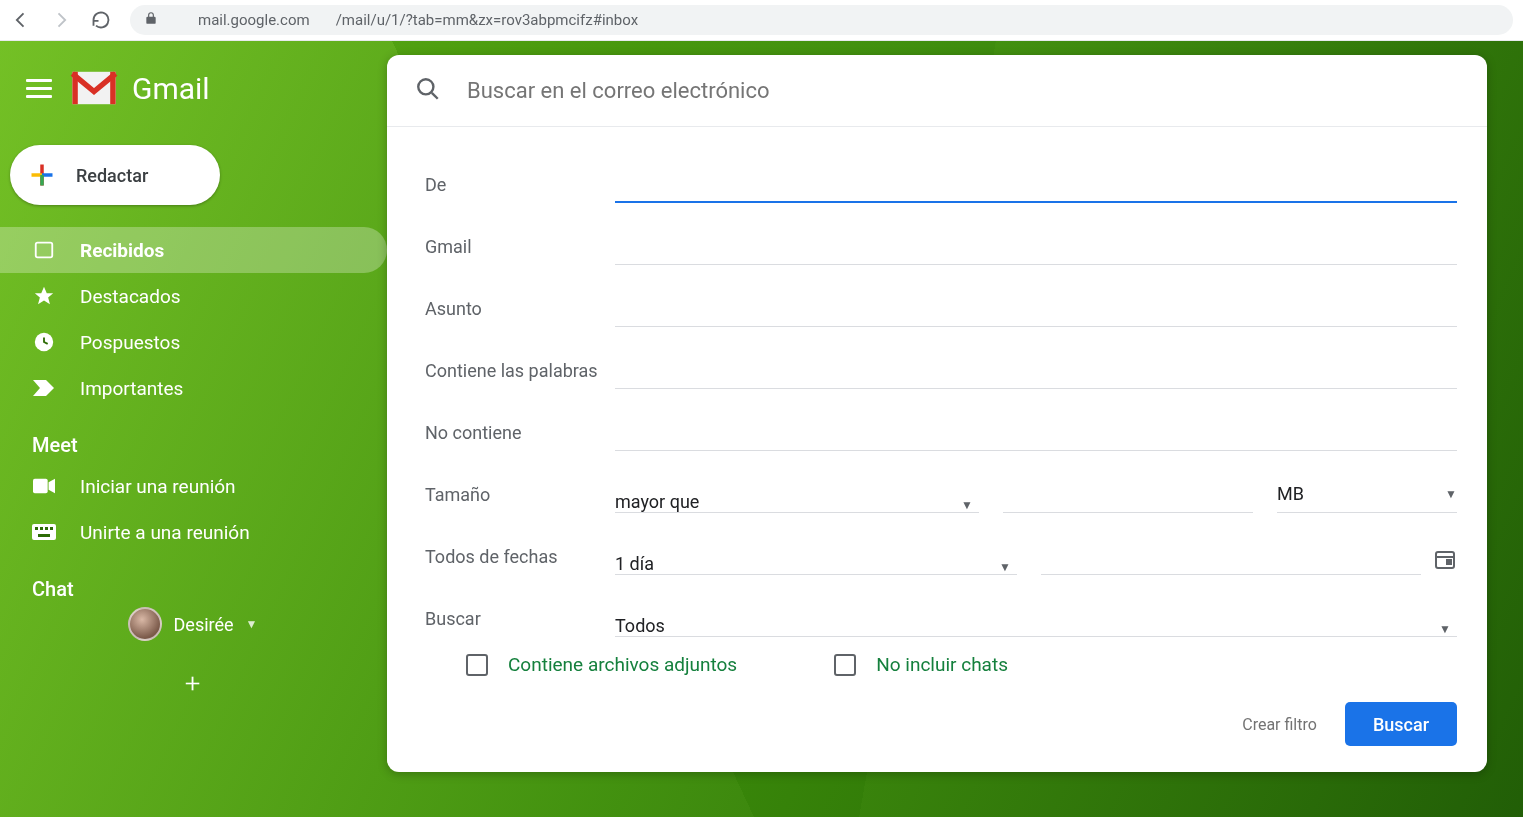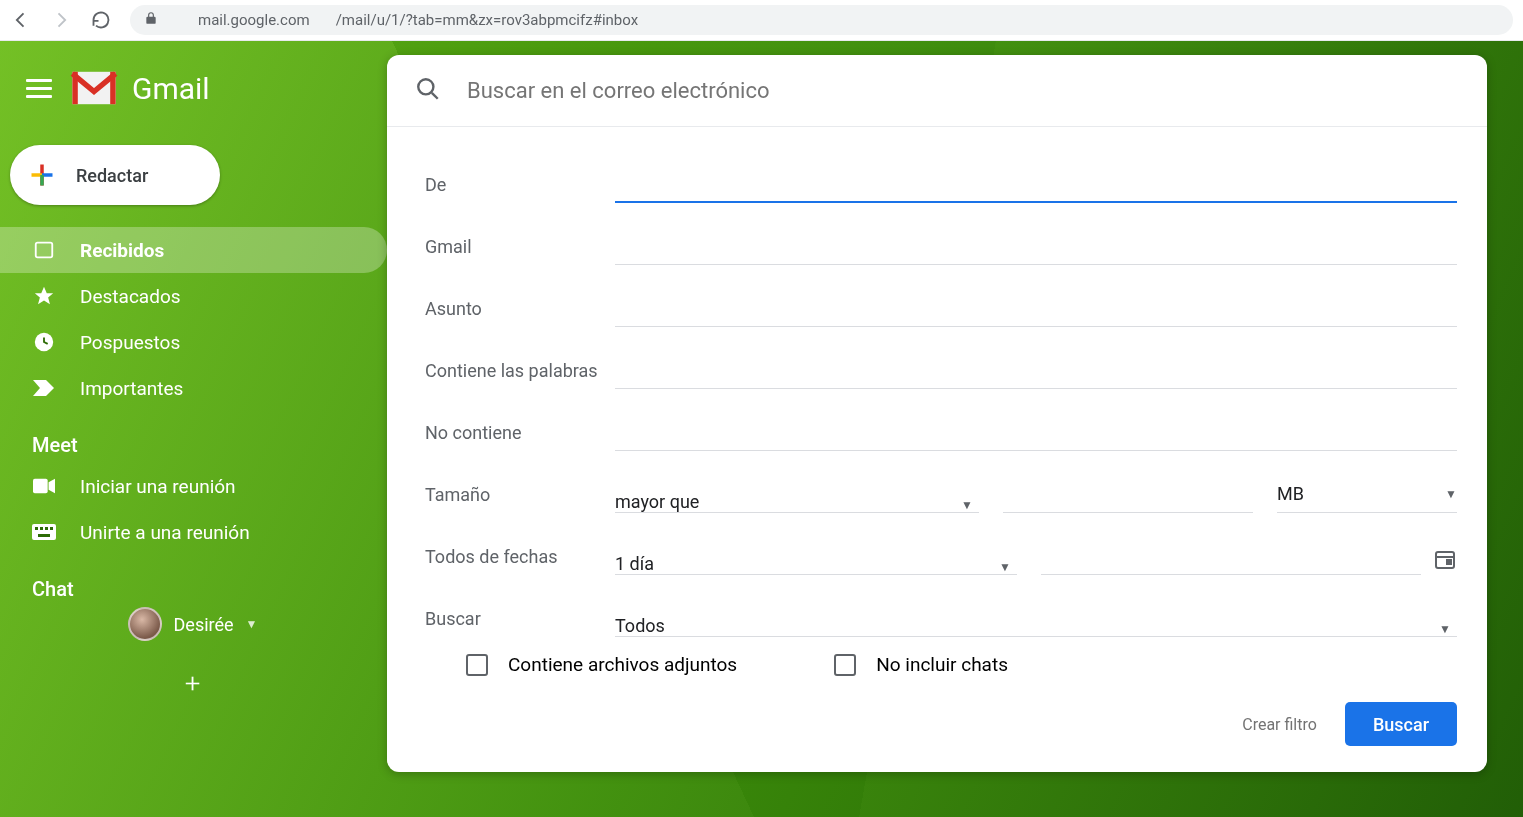--- a/index.html
+++ b/index.html
@@ -122,21 +122,21 @@
     padding-right:6px;
   }
   .tri { color:#5f6368; font-size:12px; }
   .row.size .num-field { width: 250px; border:none; border-bottom:1px solid #dadce0; height:38px; margin: 0 24px; }
   .row.size .unit { width:180px; display:flex; align-items:center; justify-content:space-between; border-bottom:1px solid #dadce0; height:38px; font-size:18px; }
 
   .row.dates .date-field { width: 380px; border:none; border-bottom:1px solid #dadce0; height:38px; margin-left:24px; }
   .row.dates .cal { margin-left: 12px; color:#5f6368; }
 
   .checks { display:flex; gap:56px; margin-top: 16px; align-items:center; }
-  .chk { display:flex; align-items:center; gap:20px; font-size:19px; color:#000000;padding-left:41px; }
+  .chk { display:flex; align-items:center; gap:20px; font-size:19px; color:#15803d;padding-left:41px; }
   .chkbox { width:22px; height:22px; border:2px solid #5f6368; border-radius:3px; }
 
   .actions { display:flex; justify-content:flex-end; gap:28px; margin-top:26px; align-items:center; }
   .link-btn { color:#737373; font-size:16px;text-align:right; }
   .primary-btn {
     background:#1a73e8; color:#fff; border:none; border-radius:5px;
     height:44px; padding: 0 28px; font-size:18px; font-weight:500;
   }
 </style>
 </head>

